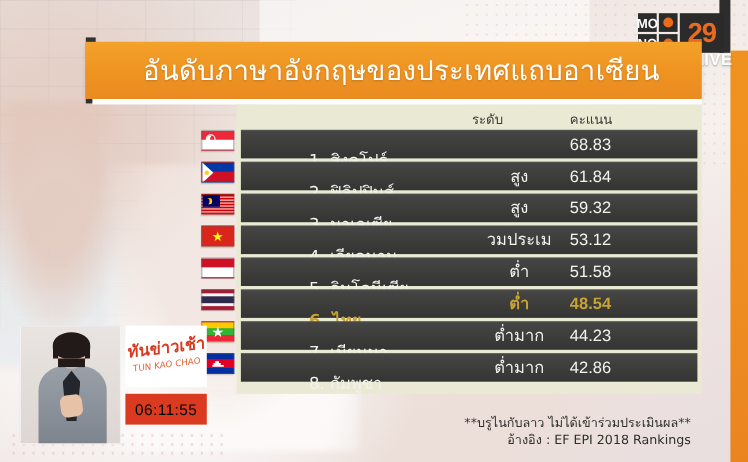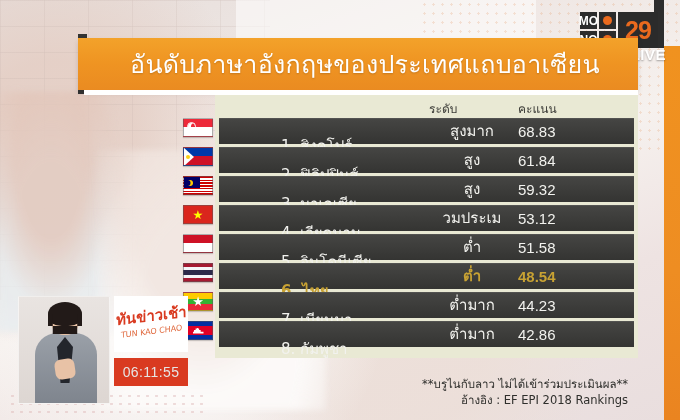--- a/index.html
+++ b/index.html
@@ -255,21 +255,21 @@
     line-height: 15px; text-align:center; white-space: nowrap;
   }
   .logo-news-txt small { display:block; font-size:8px; color:#e06a3f; font-weight:normal; }
 
   .clock {
     position: absolute; left: 114px; top: 358px; width: 74px; height: 28px;
     background:#d93a20; display:flex; align-items:center; justify-content:center;
   }
   .clock span {
     font-family: "Liberation Sans", sans-serif;
-    font-size: 14px; color:#e5e5e5; letter-spacing:.4px;
+    font-size: 14px; color:#000000; letter-spacing:.4px;
   }
 
   
   .mono-logo {
     position: absolute; right: 16px; top: 8px; width: 84px; height: 40px;
     display:flex; align-items:flex-end;
   }
   .mono-grid { display:flex; flex-direction:column; gap:2px; }
   .mono-row { display:flex; gap:2px; }
   .mono-cell {
@@ -344,21 +344,20 @@
   </div>
 
   <div class="table-panel">
     <div class="col-headers">
       <div class="col-head level">ระดับ</div>
       <div class="col-head score">คะแนน</div>
     </div>
     <div class="rows" id="rows-container">
         <div class="row">
           <div class="rank-name">1. สิงคโปร์</div>
-          <div class="level">สูงมาก</div>
           <div class="score">68.83</div>
         </div>
         <div class="row">
           <div class="rank-name">2. ฟิลิปปินส์</div>
           <div class="level">สูง</div>
           <div class="score">61.84</div>
         </div>
         <div class="row">
           <div class="rank-name">3. มาเลเซีย</div>
           <div class="level">สูง</div>

